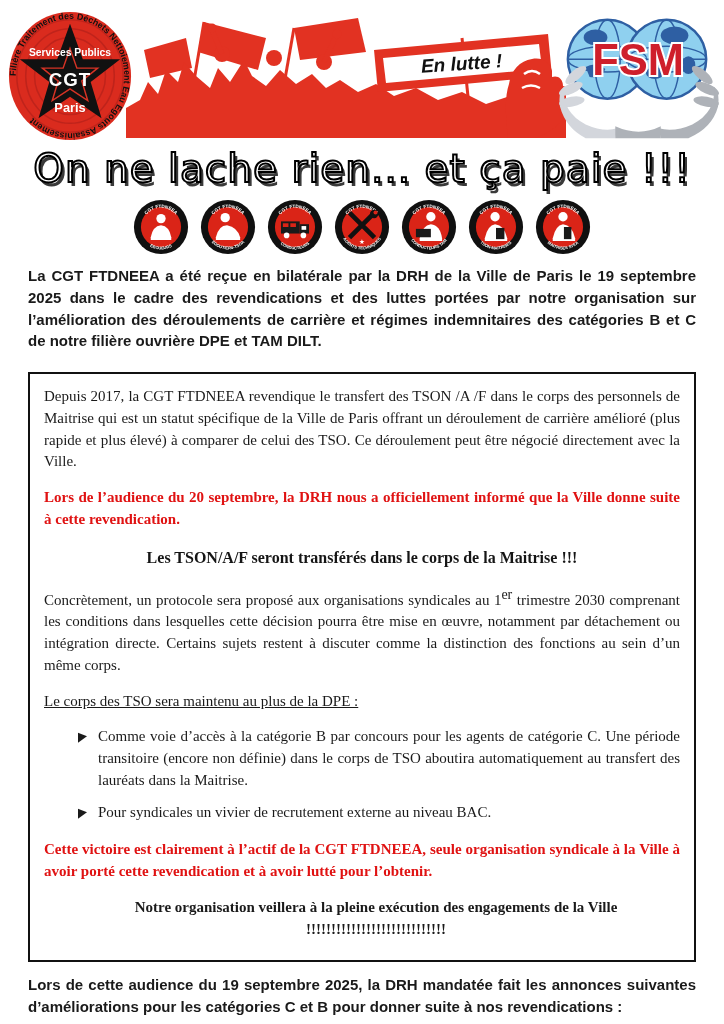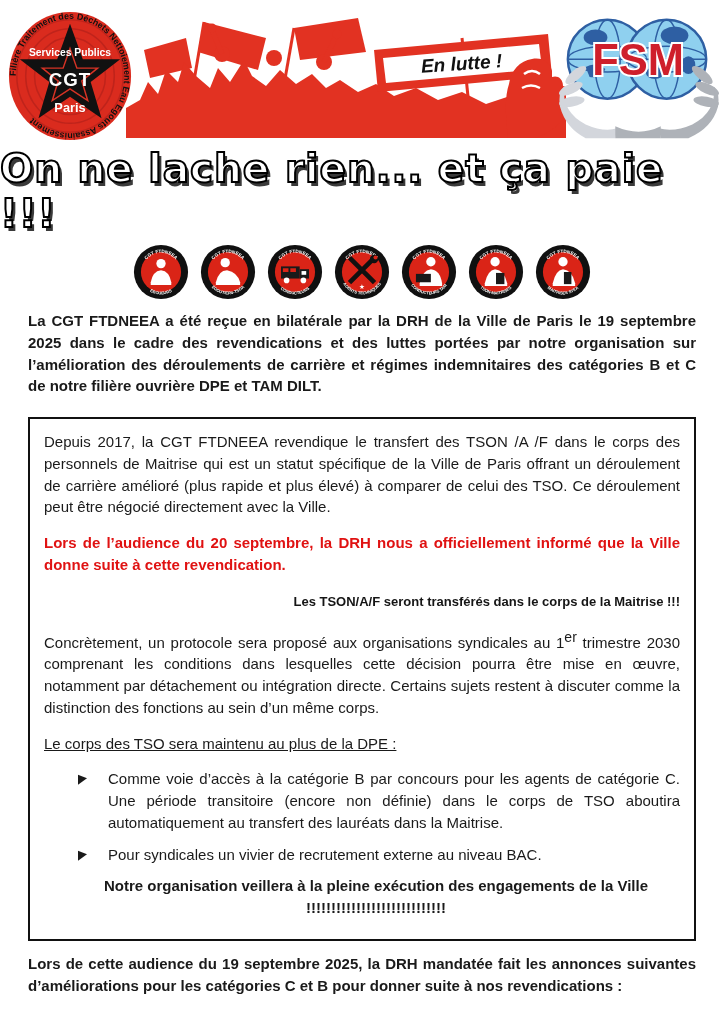--- a/index.html
+++ b/index.html
@@ -13,40 +13,41 @@
     overflow:hidden;
   }
   
   .header{position:relative;height:142px;}
   .cgt-logo{position:absolute;left:6px;top:10px;width:128px;height:132px;}
   .crowd-art{position:absolute;left:126px;top:8px;width:440px;height:130px;}
   .fsm-logo{position:absolute;right:2px;top:8px;width:166px;height:132px;}
   
   .title{
     margin:4px 0 2px;
+    text-align:center;
     font-size:39px;
-    font-weight:bold;
+    font-weight:normal;
     letter-spacing:1px;
     color:#ffffff;
     -webkit-text-stroke:2px #000000;
     text-shadow:3px 4px 0 #3a3a3a;
     font-family:"DejaVu Sans", sans-serif;
   }
   
   .badges{display:flex;justify-content:center;gap:11px;margin:8px 0 10px;}
   .badge{width:56px;height:56px;}
   
   .content{padding:0 28px;}
   .p{font-size:15px;line-height:1.45;text-align:justify;margin:0 0 14px;}
   .b{font-weight:700;}
   .red{color:#e01212;font-weight:700;}
-  .center-head{font-size:13px;font-weight:700;text-align:right;color:#151515;margin:18px 0;}
+  .center-head{font-size:16px;font-weight:700;text-align:center;color:#151515;margin:18px 0;}
   .underline{text-decoration:underline;}
-  .box{border:2px solid #111;padding:12px 14px 6px;margin:20px 0 12px;}
-  .bullet{display:flex;gap:21px;margin:0 0 10px;padding-left:34px;}
+  .box{border:2px solid #111;padding:12px 14px 6px;margin:20px 0 12px;font-family:Liberation Serif, serif;}
+  .bullet{display:flex;gap:11px;margin:0 0 10px;padding-left:34px;}
   .bullet .txt{flex:1;font-size:15px;line-height:1.45;text-align:justify;}
   .arrow{
     width:0;height:0;margin-top:6px;flex:none;
     border-top:5px solid transparent;
     border-bottom:5px solid transparent;
     border-left:9px solid #1a1a1a;
     transform:skewY(-8deg);
   }
   .indented{padding-left:28px;text-align:center;}
   sup{font-size:14px;}
@@ -293,19 +294,20 @@
 
       <div class="bullet">
         <span class="arrow"></span>
         <span class="txt">Comme voie d’accès à la catégorie B par concours pour les agents de catégorie C. Une période transitoire (encore non définie) dans le corps de TSO aboutira automatiquement au transfert des lauréats dans la Maitrise.</span>
       </div>
       <div class="bullet">
         <span class="arrow"></span>
         <span class="txt">Pour syndicales un vivier de recrutement externe au niveau BAC.</span>
       </div>
 
+      <p class="p red" style="margin-top:16px">Cette victoire est clairement à l’actif de la CGT FTDNEEA, seule organisation syndicale à la Ville à avoir porté cette revendication et à avoir lutté pour l’obtenir.</p>
       <p class="p b indented">Notre organisation veillera à la pleine exécution des engagements de la Ville !!!!!!!!!!!!!!!!!!!!!!!!!!!!</p>
     </div>
 
     <p class="p b">Lors de cette audience du 19 septembre 2025, la DRH mandatée fait les annonces suivantes d’améliorations pour les catégories C et B pour donner suite à nos revendications :</p>
 
   </div>
 </div>
 
 </body></html>

